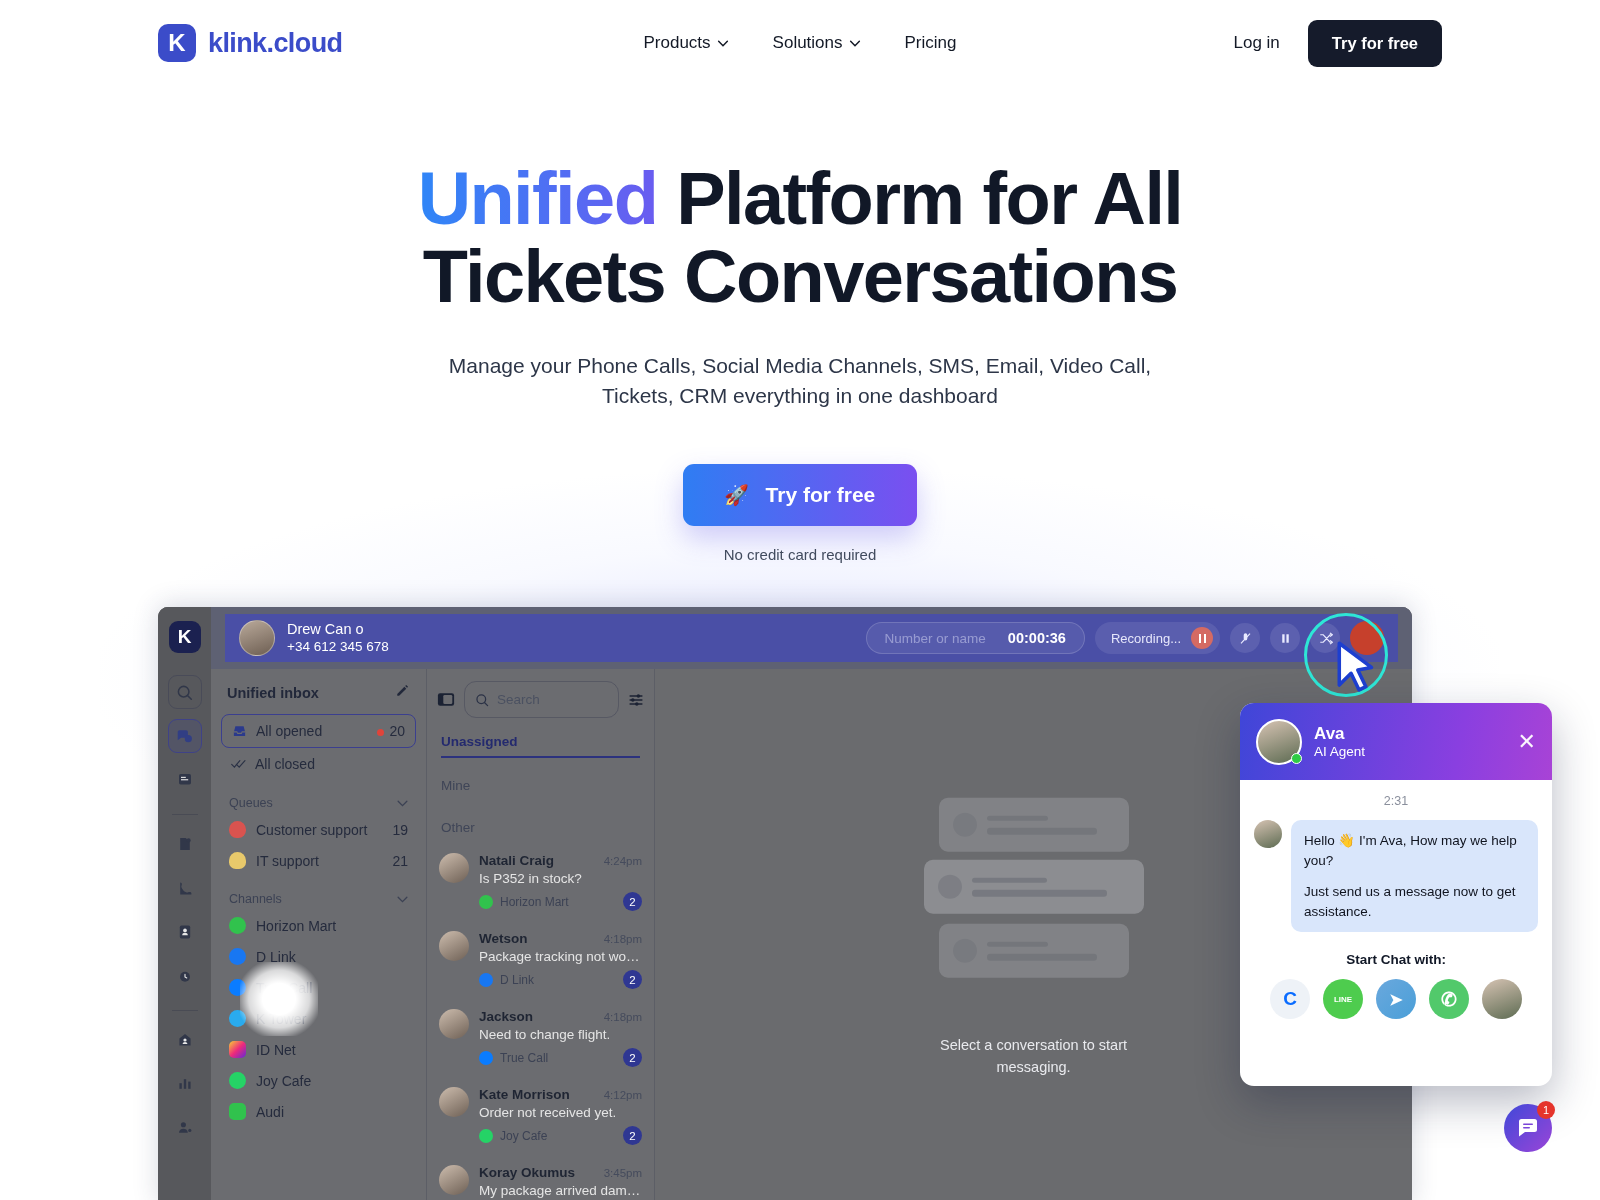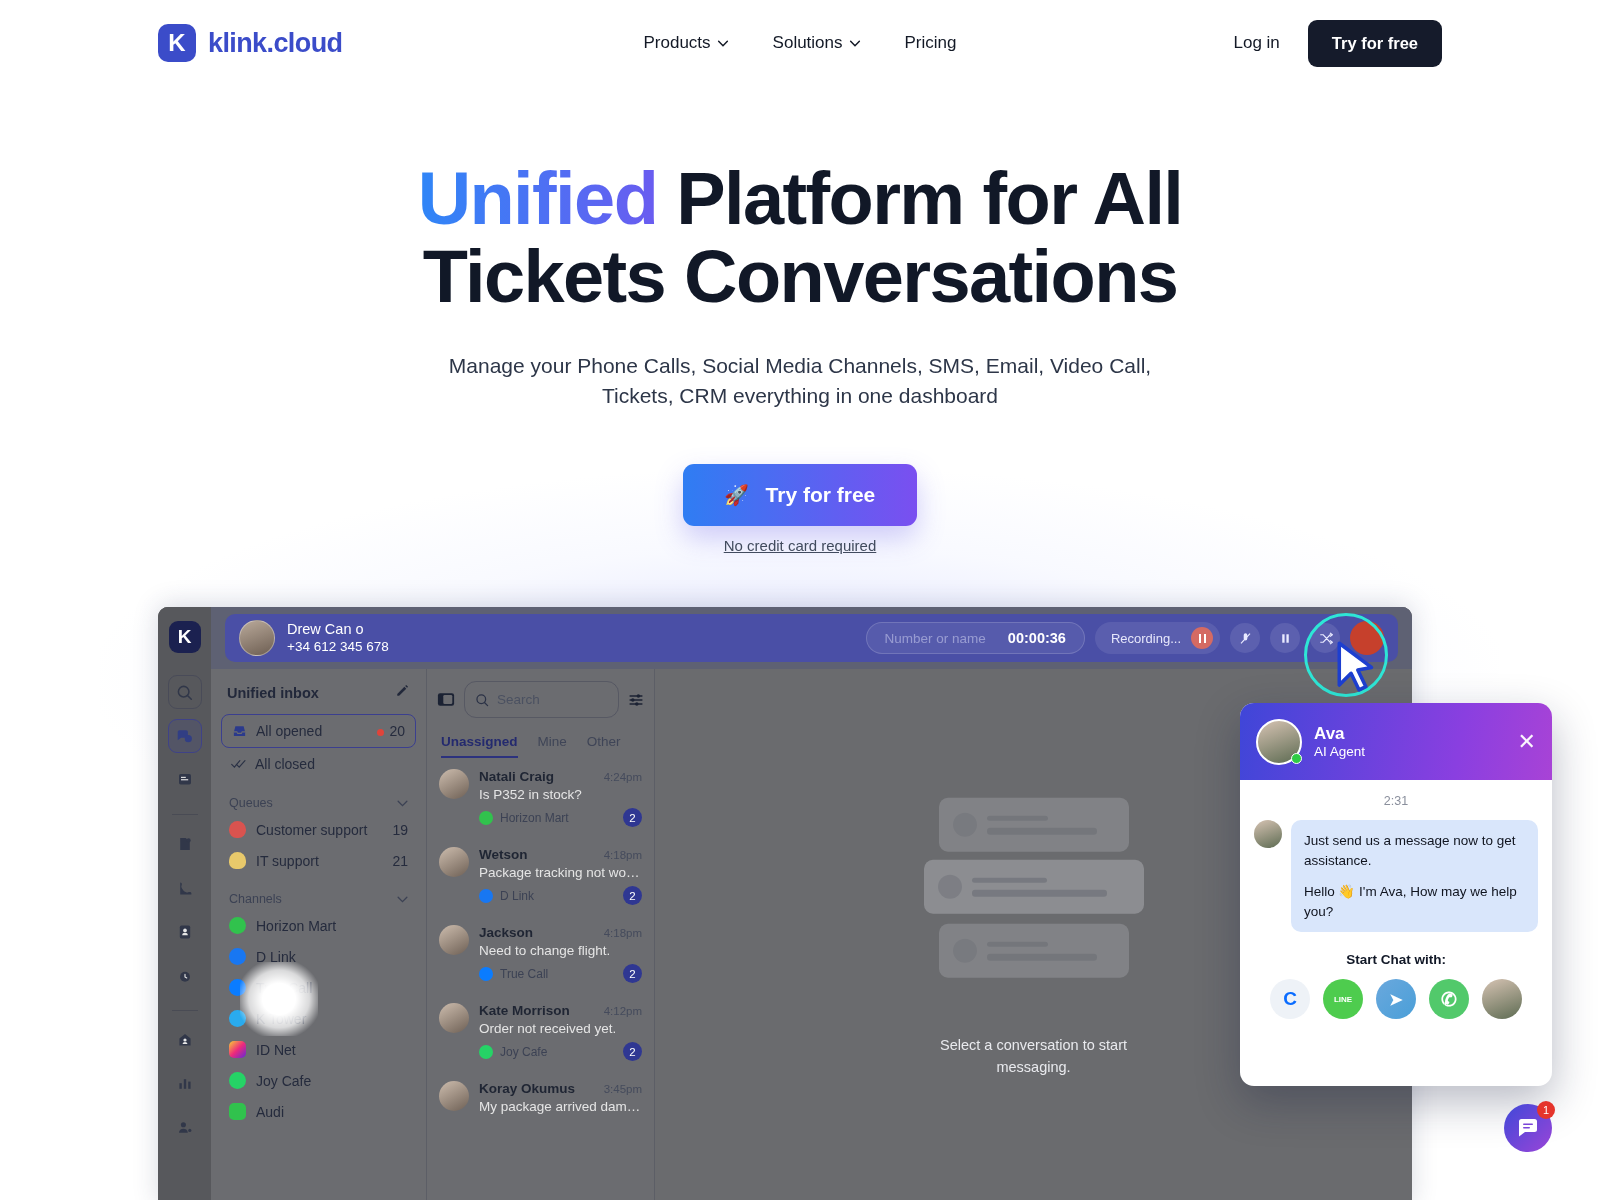--- a/index.html
+++ b/index.html
@@ -66,21 +66,21 @@
   }
   .cta-wrap { margin-top: 52px; }
   .btn-cta {
     display: inline-flex; align-items: center; gap: 16px;
     background: linear-gradient(90deg, #2f7df3 0%, #7a4ff0 100%);
     color: #fff; font-size: 21px; font-weight: bold;
     padding: 19px 42px; border: none; border-radius: 11px; cursor: pointer;
     box-shadow: 0 12px 28px rgba(90,80,230,.28);
   }
   .rocket { font-size: 20px; }
-  .no-cc { margin-top: 11px; font-size: 15px; color: #414b5e; text-decoration: underline; }
+  .no-cc { margin-top: 20px; font-size: 15px; color: #414b5e; }
 
   
   .glow {
     position: absolute; left: 50%; transform: translateX(-50%);
     top: 470px; width: 1400px; height: 420px;
     background: radial-gradient(ellipse at center, rgba(150,160,255,.30) 0%, rgba(200,210,255,.12) 45%, rgba(255,255,255,0) 72%);
     z-index: 5; pointer-events: none;
   }
 
   
@@ -118,21 +118,21 @@
   .rail-ico.boxed { border: 1px solid rgba(40,45,80,.35); }
   .rail-ico.active { border: 1.5px solid #3b3f8f; background: rgba(60,70,160,.18); }
   .rail-sep { width: 26px; height: 1px; background: rgba(30,35,60,.25); margin: 7px 0 12px; }
 
   .app-top {
     position: absolute; left: 53px; right: 0; top: 0; height: 62px;
     background: #5e6173;
   }
   .call-card {
     position: absolute; left: 14px; top: 7px; height: 48px; right: 14px;
-    background: #4a4fa6; border-radius: 10px;
+    background: #4a4fa6; border-radius: 0;
     display: flex; align-items: center; padding: 15px 14px;
   }
   .call-avatar {
     width: 36px; height: 36px; border-radius: 50%;
     background: linear-gradient(160deg,#b9a99a,#6d5e52);
     border: 1px solid rgba(255,255,255,.35);
   }
   .call-id { margin-left: 12px; color: #fff; line-height: 1.18; }
   .call-name { font-size: 14.5px; }
   .call-phone { font-size: 13.5px; }
@@ -206,21 +206,21 @@
   }
   .list-search {
     display: flex; align-items: center; gap: 9px; padding: 12px 10px;
   }
   .panel-ico { width: 18px; height: 15px; flex: none; }
   .search-box {
     flex: 1; display: flex; align-items: center; gap: 8px;
     border: 1px solid rgba(35,40,70,.28); border-radius: 12px; padding: 10px 10px;
   }
   .search-box .ph { font-size: 13.5px; color: #4b5161; }
-  .tabs { display: flex; gap: 20px; padding: 4px 14px 0; }
+  .tabs { display: flex; gap: 20px; padding: 4px 14px 0; flex-direction: column; }
   .tab { font-size: 13.5px; color: #3f4557; padding-bottom: 7px; cursor: pointer; }
   .tab.active { color: #242a6e; font-weight: bold; border-bottom: 2px solid #2c327e; }
   .conv {
     display: flex; gap: 10px; padding: 11px 12px 9px;
   }
   .conv-av { width: 30px; height: 30px; border-radius: 50%; flex: none;
              background: linear-gradient(150deg,#cdbdae,#6e6055); }
   .conv-main { flex: 1; min-width: 0; }
   .conv-top { display: flex; align-items: baseline; }
   .conv-name { font-size: 13.5px; font-weight: bold; color: #1f2533; }
@@ -721,22 +721,22 @@
       <div class="cw-name">Ava</div>
       <div class="cw-role">AI Agent</div>
     </div>
     <div class="cw-close">✕</div>
   </div>
   <div class="cw-body">
     <div class="cw-time">2:31</div>
     <div class="cw-msg-row">
       <div class="cw-msg-av"></div>
       <div class="cw-bubble">
+        <p>Hello 👋 I'm Ava, How may we help you?</p>
         <p>Just send us a message now to get assistance.</p>
-        <p>Hello 👋 I'm Ava, How may we help you?</p>
       </div>
     </div>
     <div class="cw-start">Start Chat with:</div>
     <div class="cw-channels">
       <div class="cw-ch" style="background:#eef2f7;color:#0a6cff;font-size:19px">C</div>
       <div class="cw-ch" style="background:#4ecc4e;font-size:8px">LINE</div>
       <div class="cw-ch" style="background:linear-gradient(135deg,#6aa8dd,#4a9fd8)">➤</div>
       <div class="cw-ch" style="background:#52c96b;font-size:19px">✆</div>
       <div class="cw-ch" style="background:linear-gradient(160deg,#d6c3b3,#5d6b52)"></div>
     </div>

